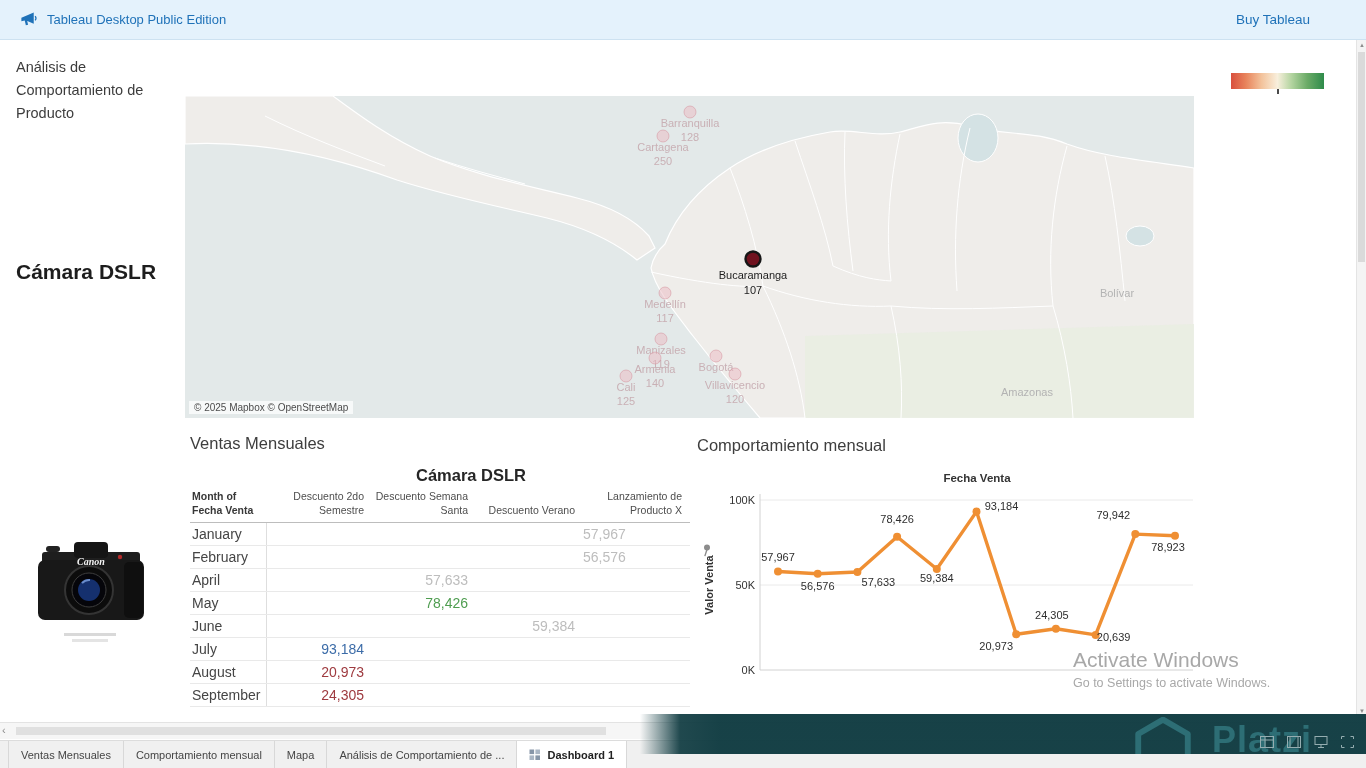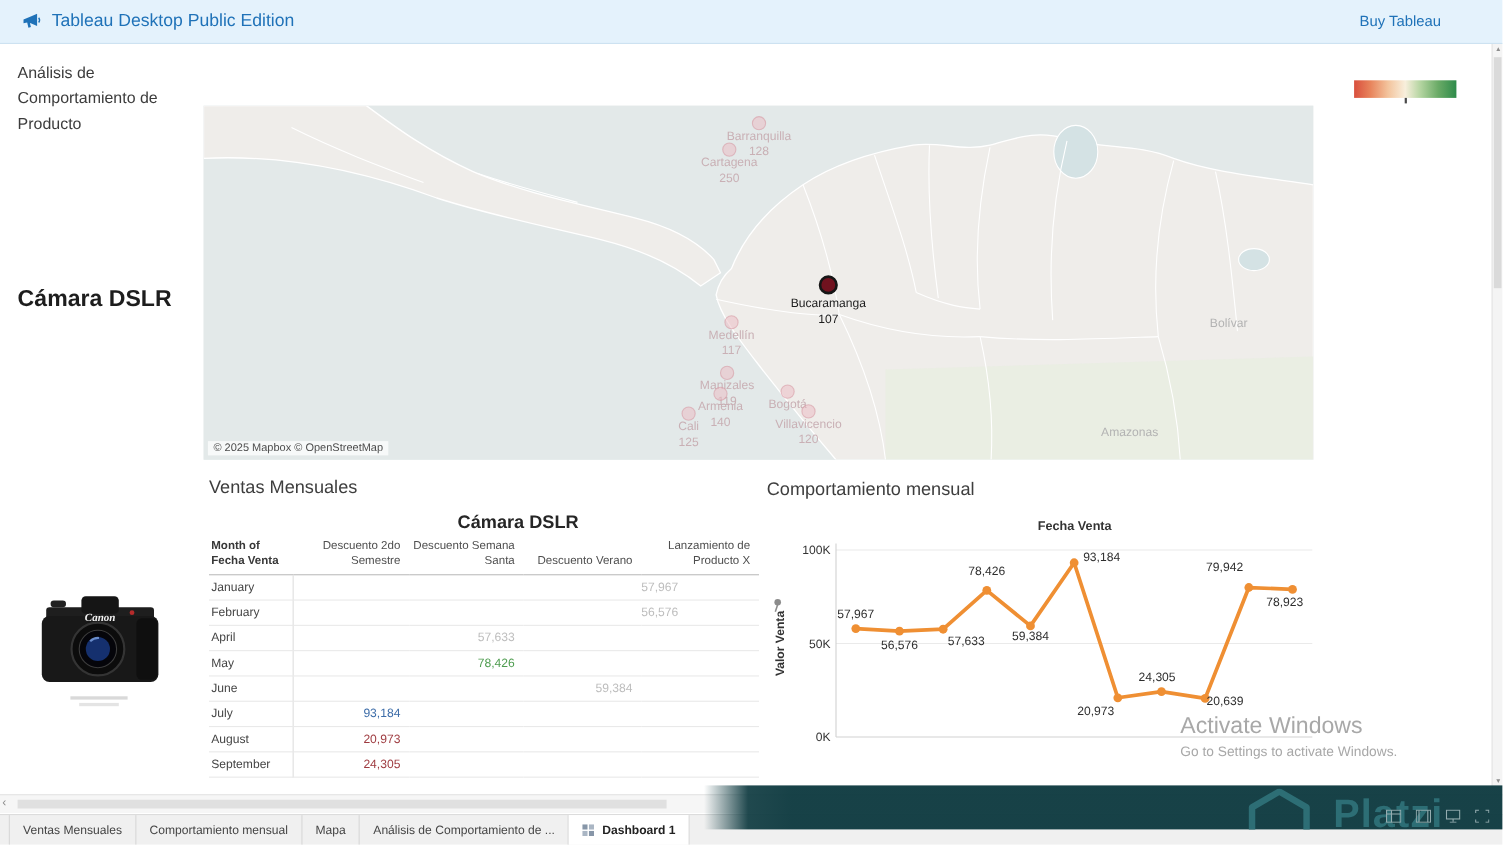--- a/index.html
+++ b/index.html
@@ -3,21 +3,21 @@
 <meta charset="utf-8">
 <style>
   html,body{margin:0;padding:0;}
   body{width:1366px;height:768px;position:relative;overflow:hidden;background:#fff;
        font-family:"Liberation Sans",sans-serif;}
 
   
   .topbar{position:absolute;left:0;top:0;width:1366px;height:40px;background:#e4f2fc;
           border-bottom:1px solid #cde2f1;display:flex;align-items:center;box-sizing:border-box;}
   .topbar .app-icon{margin-left:19px;width:19px;height:19px;}
-  .topbar .app-title{margin-left:9px;color:#1f72b8;font-size:16px;}
+  .topbar .app-title{margin-left:9px;color:#1f72b8;font-size:13px;}
   .topbar .buy{position:absolute;right:56px;color:#1f72b8;font-size:13.5px;cursor:pointer;}
 
   
   .dash-title{position:absolute;left:16px;top:56px;width:162px;font-size:14.5px;line-height:1.58;color:#3c3c3c;}
   .product-name{position:absolute;left:16px;top:260px;font-size:21px;font-weight:bold;color:#1d1d1d;}
   .camera{position:absolute;left:34px;top:538px;}
 
   
   .map{position:absolute;left:185px;top:96px;width:1009px;height:322px;background:#e5eaea;overflow:hidden;}
   .map-attr{position:absolute;left:4px;bottom:4px;font-size:10px;color:#4c4c4c;
@@ -33,21 +33,21 @@
 
   
   .sec-title{position:absolute;font-size:16.5px;color:#3e3e3e;}
   .tblwrap{position:absolute;left:190px;top:466px;width:500px;}
   .tbl-title{width:500px;box-sizing:border-box;padding-left:62px;text-align:center;
              font-size:16.5px;font-weight:bold;color:#262626;height:24px;}
   table.tbl{border-collapse:collapse;table-layout:fixed;width:500px;}
   .tbl th{font-size:10.5px;font-weight:normal;color:#4e4e4e;text-align:right;vertical-align:bottom;
           padding:0 8px 5px 0;line-height:1.3;border-bottom:1px solid #bdbdbd;}
   .tbl th.month-h{text-align:left;font-weight:bold;color:#383838;padding-left:2px;margin-left:40px;}
-  .tbl td{height:22px;font-size:11px;border-bottom:1px solid #e9e9e9;padding:0;}
+  .tbl td{height:22px;font-size:14px;border-bottom:1px solid #e9e9e9;padding:0;}
   .tbl td.month{color:#454545;padding-left:2px;border-right:1px solid #dedede;}
   .tbl td.val{text-align:right;padding-right:8px;}
   .tbl td.val.lpx{padding-right:98px;}
 
   
   .chart-svg{position:absolute;left:697px;top:464px;}
   .chart-title{font-size:11.5px;font-weight:bold;fill:#333;text-anchor:middle;}
   .ytick{font-size:11px;fill:#333;text-anchor:end;}
   .ylab{font-size:11px;font-weight:bold;fill:#333;text-anchor:middle;}
   .pt-label{font-size:11px;fill:#2e2e2e;}

